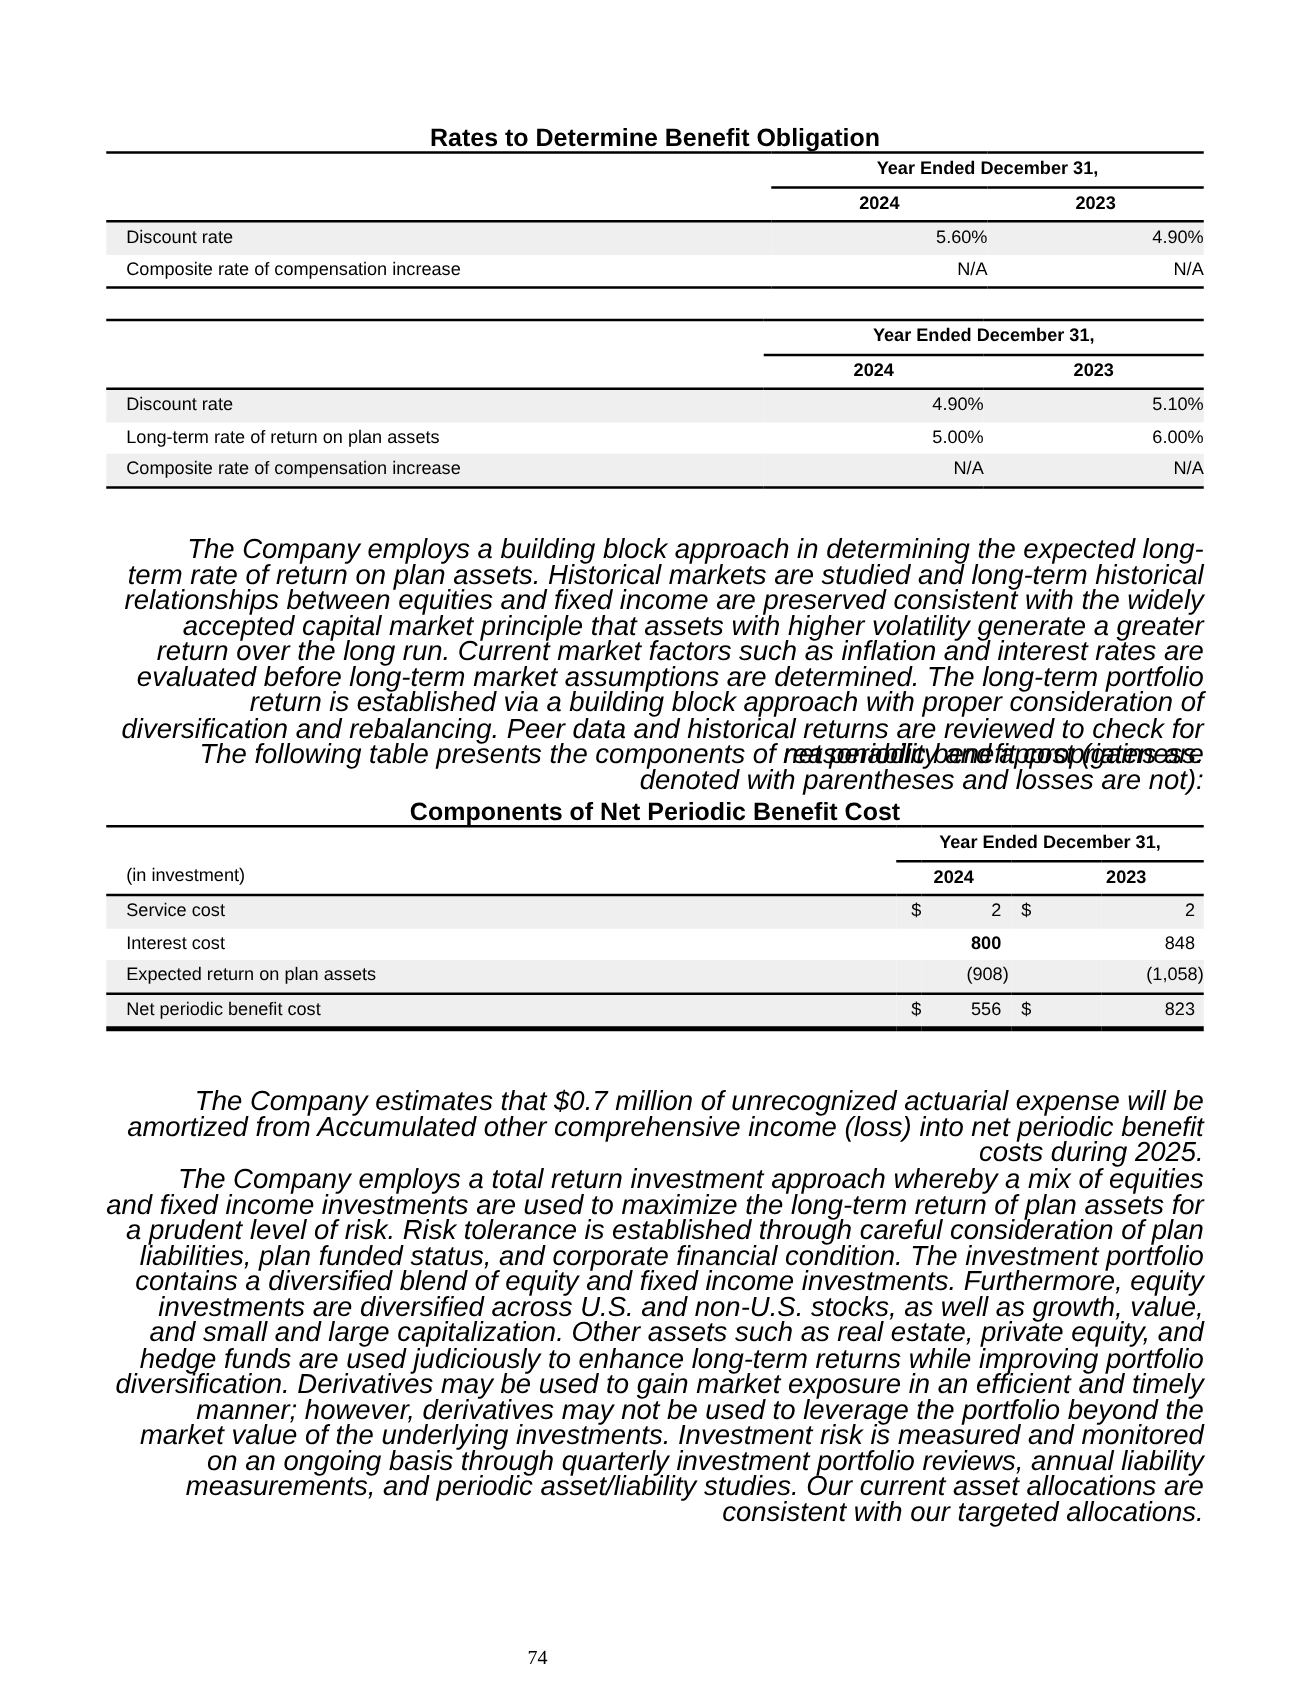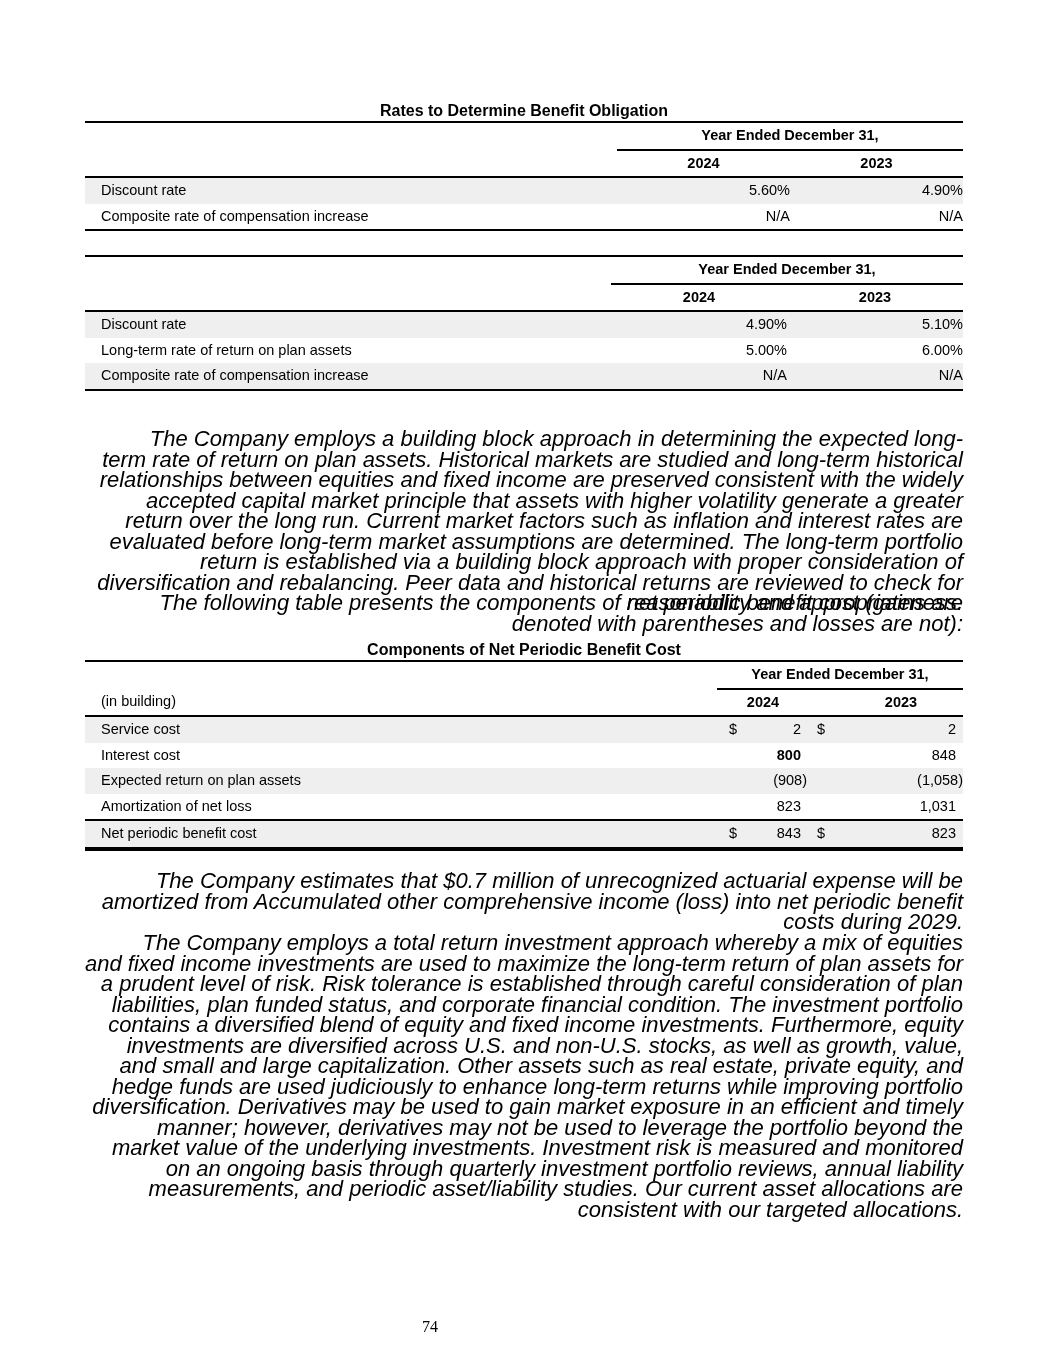--- a/index.html
+++ b/index.html
@@ -2,21 +2,21 @@
 <html><head>
 <meta charset="utf-8">
 <style>
   html, body { margin: 0; padding: 0; background: #ffffff; }
   body {
     width: 1048px; height: 1365px; position: relative; overflow: hidden;
     font-family: "Liberation Sans", sans-serif; color: #000;
   }
   .page { position: absolute; left: 85px; top: 0; width: 878px; }
   .tbl-title {
-    font-weight: bold; font-size: 16px; text-align: center;
+    font-weight: bold; font-size: 20px; text-align: center;
     height: 20px; line-height: 20px;
   }
   table { border-collapse: collapse; width: 878px; font-size: 14.5px; }
   td { padding: 0; height: 25.5px; line-height: 25.5px; }
   .topline { border-top: 2px solid #000; }
   .hdr-year { font-weight: bold; text-align: center; }
   .under { border-bottom: 2px solid #000; }
   .shade td { background: #efefef; }
   .lbl { padding-left: 16px; }
   .c { text-align: right; }
@@ -124,21 +124,21 @@
           <col style="width:72px">
         <col style="width:72px">
           <col style="width:82px">
       </colgroup>
       <tbody>
           <tr class="topline">
         <td></td>
         <td colspan="4" class="hdr-year under">Year Ended December 31,</td>
       </tr>
       <tr>
-        <td class="lbl under">(in building)</td>
+        <td class="lbl under">(in investment)</td>
         <td colspan="2" class="hdr-year under">2024</td>
         <td colspan="2" class="hdr-year under" style="padding-left:30px;">2023</td>
       </tr>
       <tr class="shade">
         <td class="lbl">Service cost</td>
         <td class="c">$</td>
         <td class="r" style="padding-right:8px;">2</td>
         <td class="r" style="padding-right:56px;">$</td>
         <td class="r" style="padding-right:7px;">2</td>
       </tr>
@@ -149,40 +149,33 @@
         <td></td>
         <td class="r" style="padding-right:7px;">848</td>
       </tr>
       <tr class="shade">
         <td class="lbl">Expected return on plan assets</td>
         <td></td>
         <td class="r" style="padding-right:2px;">(908)</td>
         <td></td>
         <td class="r" style="padding-right:0px;">(1,058)</td>
       </tr>
-      <tr>
-        <td class="lbl">Amortization of net loss</td>
-        <td></td>
-        <td class="r" style="padding-right:8px;">823</td>
-        <td></td>
-        <td class="r" style="padding-right:7px;">1,031</td>
-      </tr>
       <tr class="shade totaltop dbl">
         <td class="lbl">Net periodic benefit cost</td>
         <td class="c">$</td>
-        <td class="r" style="padding-right:8px;">843</td>
+        <td class="r" style="padding-right:8px;">556</td>
         <td class="r" style="padding-right:56px;">$</td>
         <td class="r" style="padding-right:7px;">823</td>
       </tr>
     </tbody>
       </table>
   </div>
 
   <div style="position:absolute; top:871px; left:0; width:878px;">
-    <p class="body">The Company estimates that $0.7 million of unrecognized actuarial expense will be amortized from Accumulated other comprehensive income (loss) into net periodic benefit costs during 2029.</p>
+    <p class="body">The Company estimates that $0.7 million of unrecognized actuarial expense will be amortized from Accumulated other comprehensive income (loss) into net periodic benefit costs during 2025.</p>
   </div>
 
   <div style="position:absolute; top:933px; left:0; width:878px;">
     <p class="body">The Company employs a total return investment approach whereby a mix of equities and fixed income investments are used to maximize the long-term return of plan assets for a prudent level of risk. Risk tolerance is established through careful consideration of plan liabilities, plan funded status, and corporate financial condition. The investment portfolio contains a diversified blend of equity and fixed income investments. Furthermore, equity investments are diversified across U.S. and non-U.S. stocks, as well as growth, value, and small and large capitalization. Other assets such as real estate, private equity, and hedge funds are used judiciously to enhance long-term returns while improving portfolio diversification. Derivatives may be used to gain market exposure in an efficient and timely manner; however, derivatives may not be used to leverage the portfolio beyond the market value of the underlying investments. Investment risk is measured and monitored on an ongoing basis through quarterly investment portfolio reviews, annual liability measurements, and periodic asset/liability studies. Our current asset allocations are consistent with our targeted allocations.</p>
   </div>
 </div>
 
 <div class="pagenum">74</div>
 
 </body></html>

